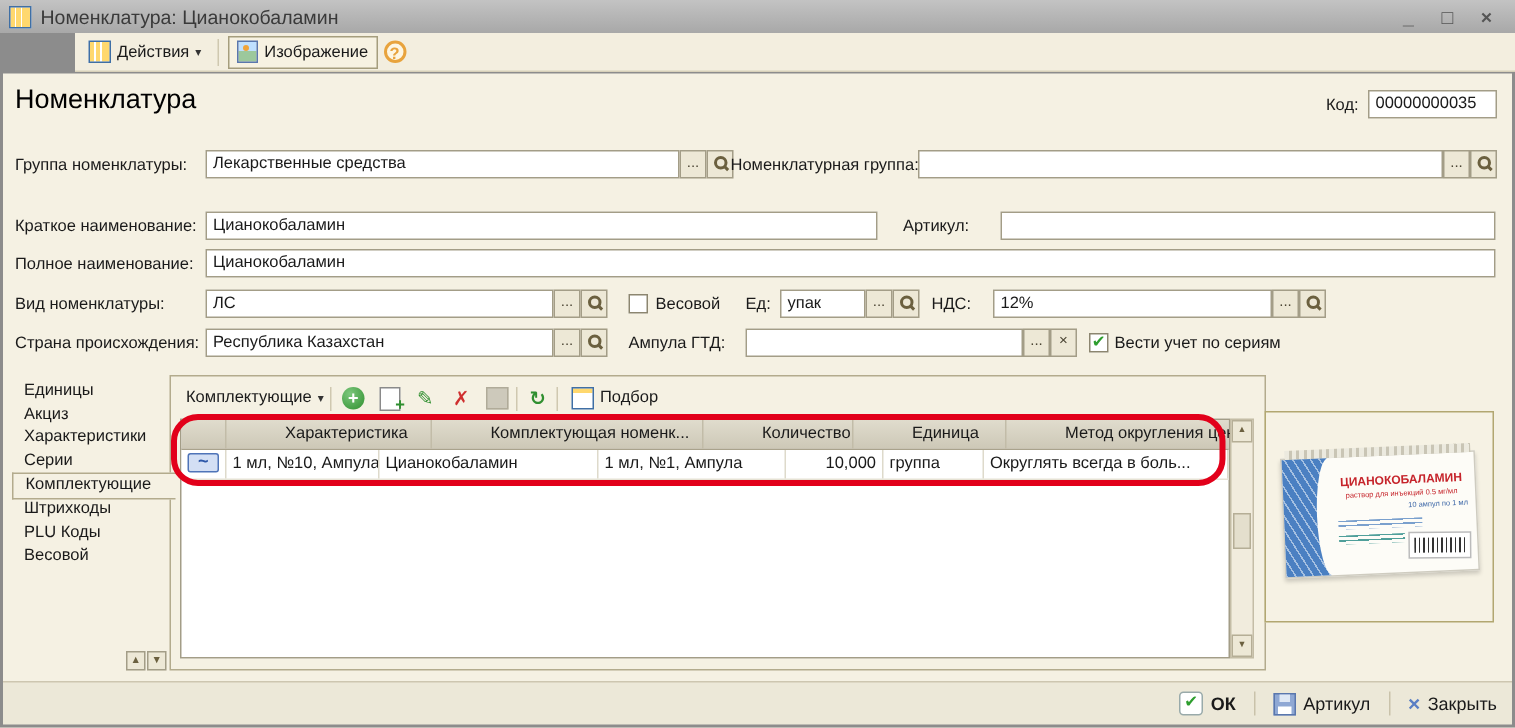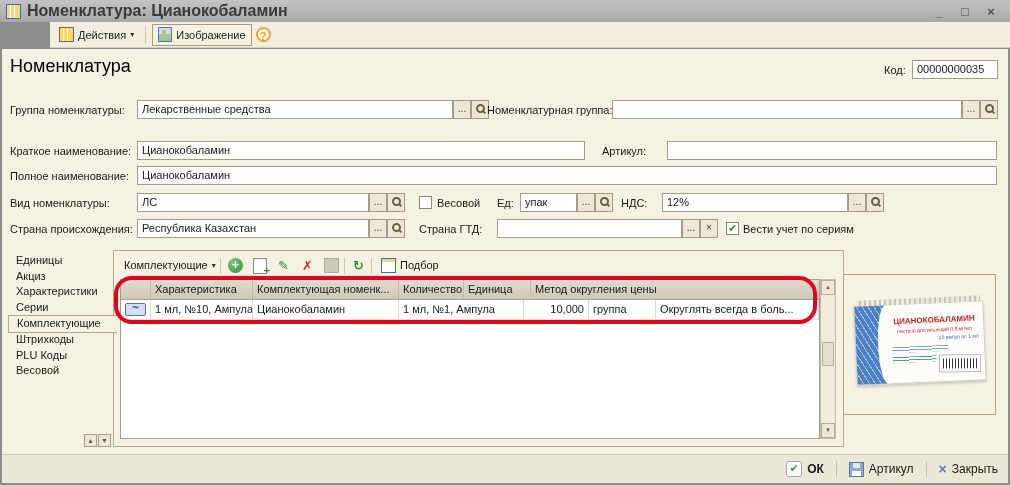--- a/index.html
+++ b/index.html
@@ -9,21 +9,21 @@
     font-family:"Liberation Sans","DejaVu Sans",sans-serif;
     font-size:11px;color:#1a1a1a;
     -webkit-font-smoothing:antialiased;
   }
   
   #titlebar{position:absolute;left:0;top:0;width:1010px;height:22px;
     background:linear-gradient(#c3c3c3,#a8a8a8);display:flex;align-items:center;padding:0 6px;box-sizing:border-box;}
   .app-icon{width:13px;height:13px;border:1px solid #3f6fa5;background:
     linear-gradient(90deg,#ffd86e 0 3px,#fff 3px 4px,#ffd86e 4px 7px,#fff 7px 8px,#ffd86e 8px 11px);
     background-color:#fff;margin-right:6px;flex:0 0 auto;}
-  .win-title{font-weight:bold;font-size:16px;color:#3a3a3a;flex:1 1 auto;white-space:nowrap;overflow:hidden;}
+  .win-title{font-weight:normal;font-size:13px;color:#3a3a3a;flex:1 1 auto;white-space:nowrap;overflow:hidden;}
   .win-ctl{width:26px;text-align:center;color:#555;font-weight:bold;font-size:13px;cursor:default;}
   
   #toolbar{position:absolute;left:2px;top:22px;width:1006px;height:26px;background:#f3eedf;
     border-bottom:1px solid #d8d1ba;display:flex;align-items:center;padding:0 4px;box-sizing:border-box;gap:4px;margin-left:48px;}
   .tb-btn{display:flex;align-items:center;gap:4px;height:20px;padding:0 5px;white-space:nowrap;}
   .tb-btn.bordered{border:1px solid #a59d7d;background:#f7f2e2;}
   .tb-sep{width:1px;height:18px;background:#cfc8b0;margin:0 2px;}
   .img-icon{width:12px;height:13px;border:1px solid #5a77ad;background:linear-gradient(#bfe0ff 0 6px,#9cc89c 6px);position:relative;}
   .img-icon::after{content:"";position:absolute;left:3px;top:2px;width:4px;height:4px;border-radius:50%;background:#f0a33a;}
   .help-icon{width:15px;height:15px;border-radius:50%;border:2px solid #e8a33d;color:#e8a33d;font-weight:bold;
@@ -56,21 +56,21 @@
   .ico-copy::after{content:"+";position:absolute;right:-4px;bottom:-5px;color:#2f8f2f;font-weight:bold;font-size:11px;}
   .ico-pencil{color:#2f8f2f;font-size:13px;}
   .ico-del{color:#cf2f2f;font-weight:bold;font-size:13px;}
   .ico-disabled{background:#cdc9bb;border:1px solid #b0ab99;box-sizing:border-box;}
   .ico-refresh{color:#2f8f2f;font-weight:bold;font-size:13px;}
   .ico-pick{width:13px;height:13px;border:1px solid #3f6fa5;background:
     linear-gradient(#ffd86e 0 3px,#fff 3px),linear-gradient(90deg,#cfe0f2 0 4px,#fff 4px);background-color:#fff;}
   .ptb-sep{position:absolute;width:1px;height:16px;background:#cfc8b0;}
   
   #tbl{position:absolute;left:120px;top:279px;width:700px;height:160px;background:#fff;border:1px solid #a39d87;box-sizing:border-box;}
-  .thead{display:flex;height:20px;background:linear-gradient(#e0dccd,#cdc8b7);border-bottom:1px solid #a9a28c;box-sizing:border-box;}
+  .thead{display:flex;height:20px;background:linear-gradient(#e0dccd,#cdc8b7);border-bottom:1px solid #a9a28c;box-sizing:border-box;gap:35px;}
   .trow{display:flex;height:20px;border-bottom:1px solid #e6e2d4;box-sizing:border-box;background:#fff;}
   .td,.th{padding:3px 4px;box-sizing:border-box;white-space:nowrap;overflow:hidden;border-right:1px solid #c2bca8;flex:0 0 auto;}
   .trow .td{border-right:1px solid #dedacb;}
   .c0{width:30px;text-align:center;padding:2px 0;}
   .c1{width:102px;} .c2{width:146px;} .c3{width:125px;} .c4{width:65px;text-align:right;} .c5{width:67px;} .c6{width:163px;border-right:none;}
   .row-ptr{display:inline-block;width:21px;height:13px;background:#d3dff4;border:1px solid #4f74b8;border-radius:2px;
     color:#2d57a8;font-weight:bold;font-size:12px;line-height:9px;box-sizing:border-box;}
   #vscroll{position:absolute;left:820px;top:279px;width:16px;height:160px;background:#f1ecdd;border:1px solid #c4bda6;box-sizing:border-box;}
   .sc-btn{position:absolute;left:0;width:14px;height:15px;background:#ede8d6;border:1px solid #b5ae96;box-sizing:border-box;
     font-size:6px;line-height:13px;text-align:center;color:#6b603f;}
@@ -169,21 +169,21 @@
 <div class="btn-sq" style="left:595px;top:193px"><span class="mag-i"></span></div>
 <span class="lbl" style="left:621px;top:197px">НДС:</span>
 <div class="field" style="left:662px;top:193px;width:186px">12%</div>
 <div class="btn-sq" style="left:848px;top:193px">...</div>
 <div class="btn-sq" style="left:866px;top:193px"><span class="mag-i"></span></div>
 
 <span class="lbl" style="left:10px;top:223px">Страна происхождения:</span>
 <div class="field" style="left:137px;top:219px;width:232px">Республика Казахстан</div>
 <div class="btn-sq" style="left:369px;top:219px">...</div>
 <div class="btn-sq" style="left:387px;top:219px"><span class="mag-i"></span></div>
-<span class="lbl" style="left:419px;top:223px">Страна ГТД:</span>
+<span class="lbl" style="left:419px;top:223px">Ампула ГТД:</span>
 <div class="field" style="left:497px;top:219px;width:185px"></div>
 <div class="btn-sq" style="left:682px;top:219px">...</div>
 <div class="btn-sq" style="left:700px;top:219px">×</div>
 <div class="chk" style="left:726px;top:222px">✔</div>
 <span class="lbl" style="left:743px;top:223px">Вести учет по сериям</span>
 
 <div class="tab" style="left:8px;top:253px">Единицы</div>
 <div class="tab" style="left:8px;top:268.5px">Акциз</div>
 <div class="tab" style="left:8px;top:284px">Характеристики</div>
 <div class="tab" style="left:8px;top:299.5px">Серии</div>

